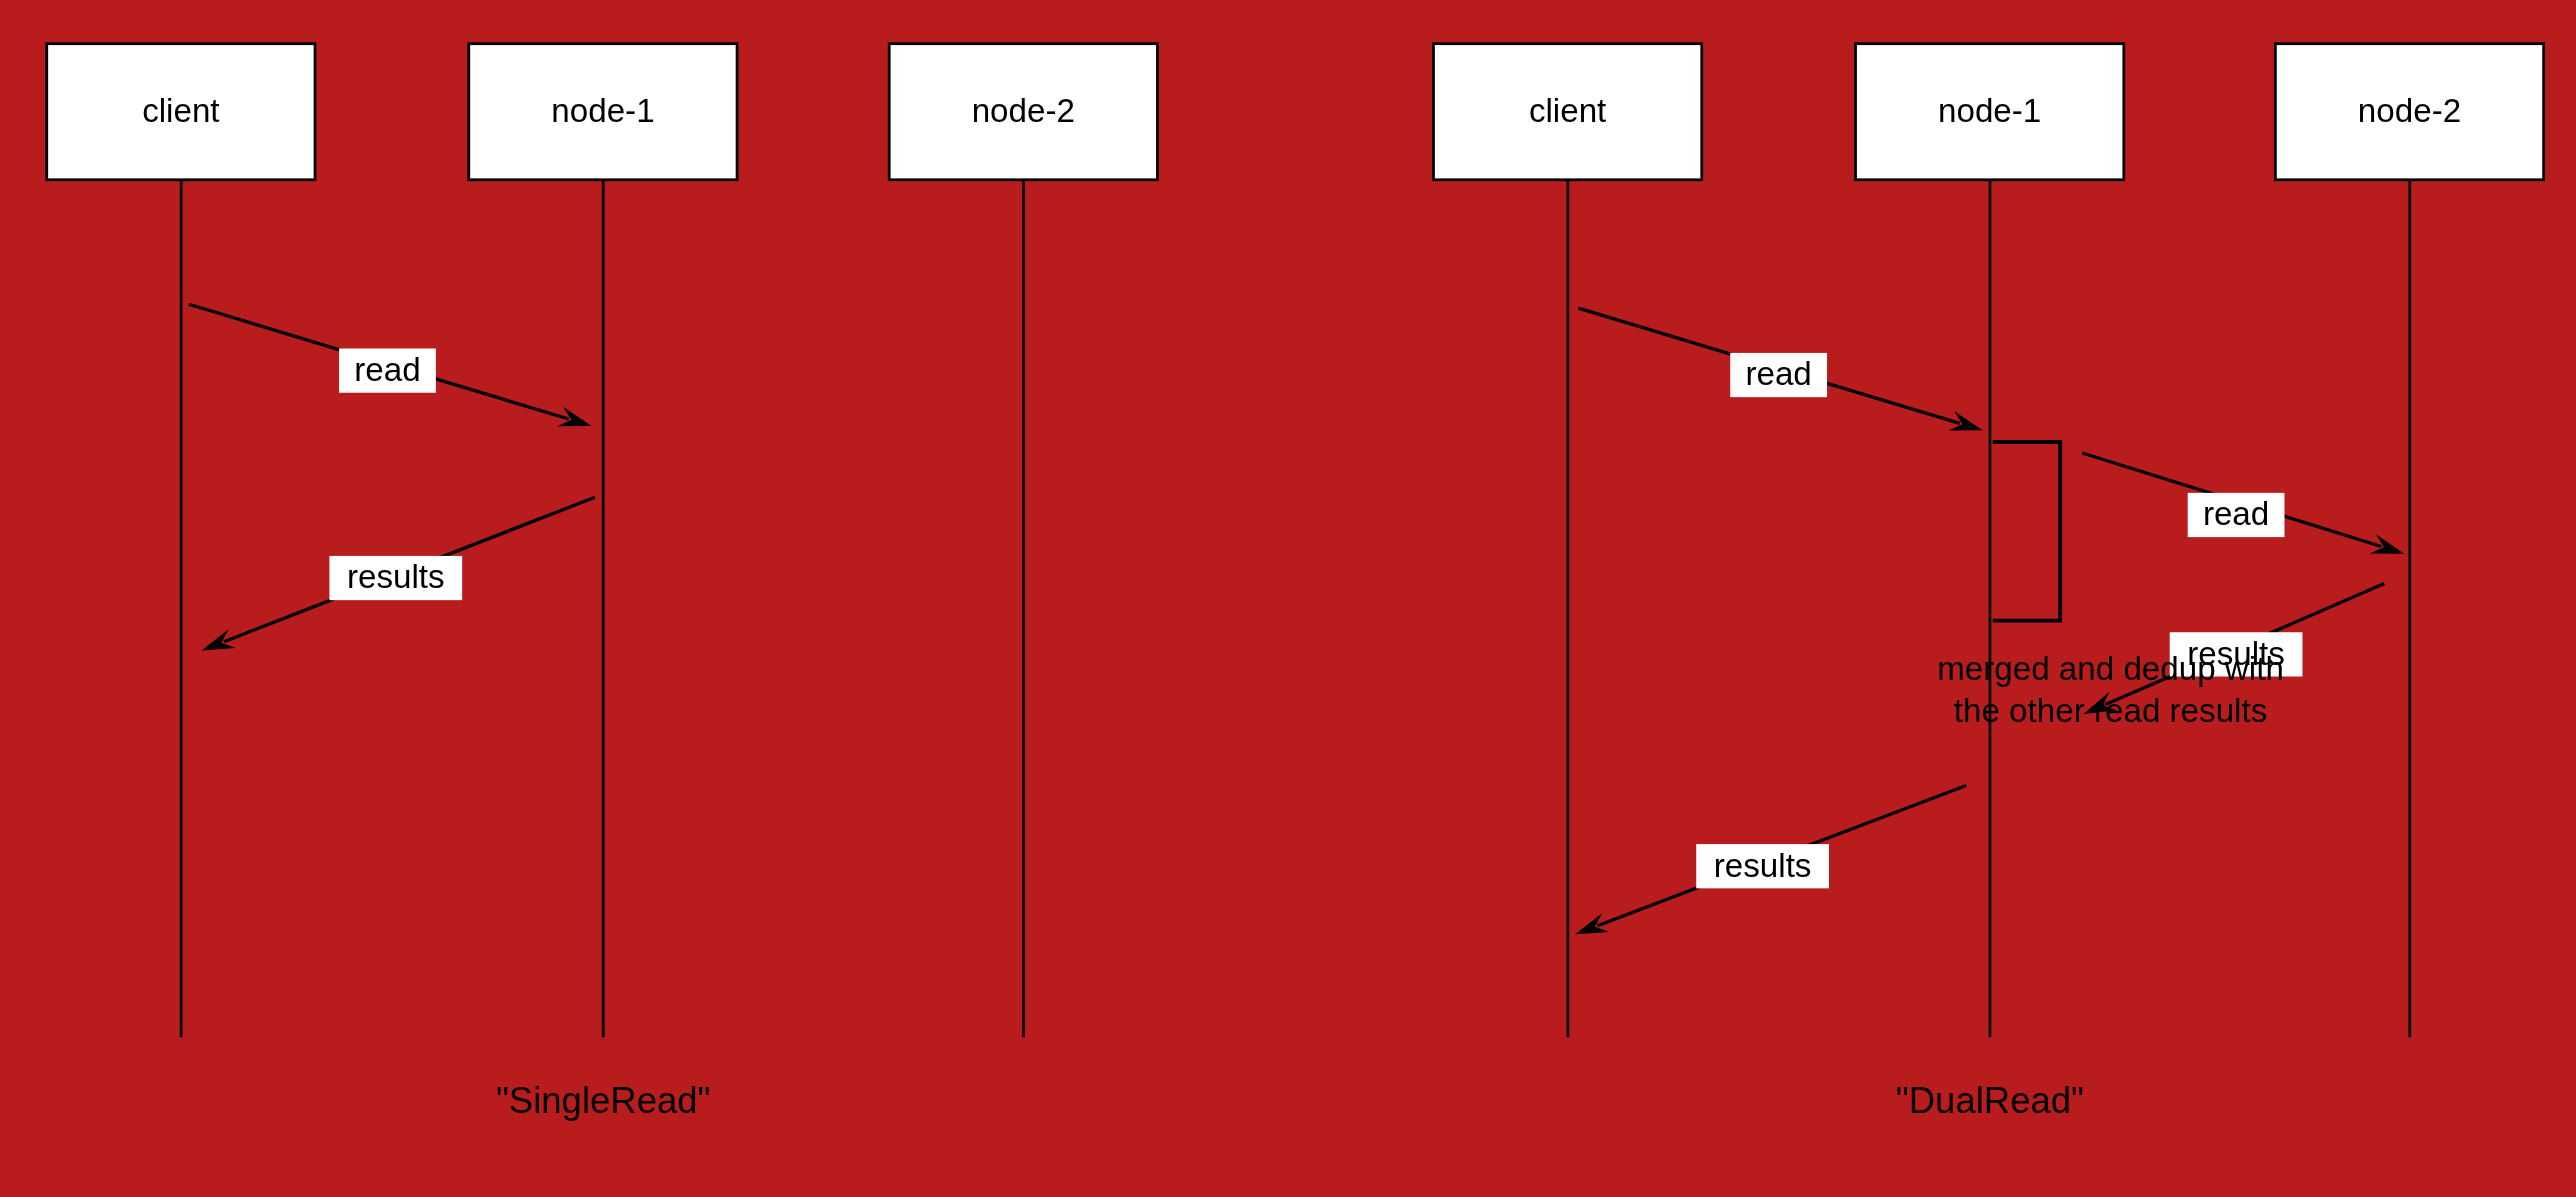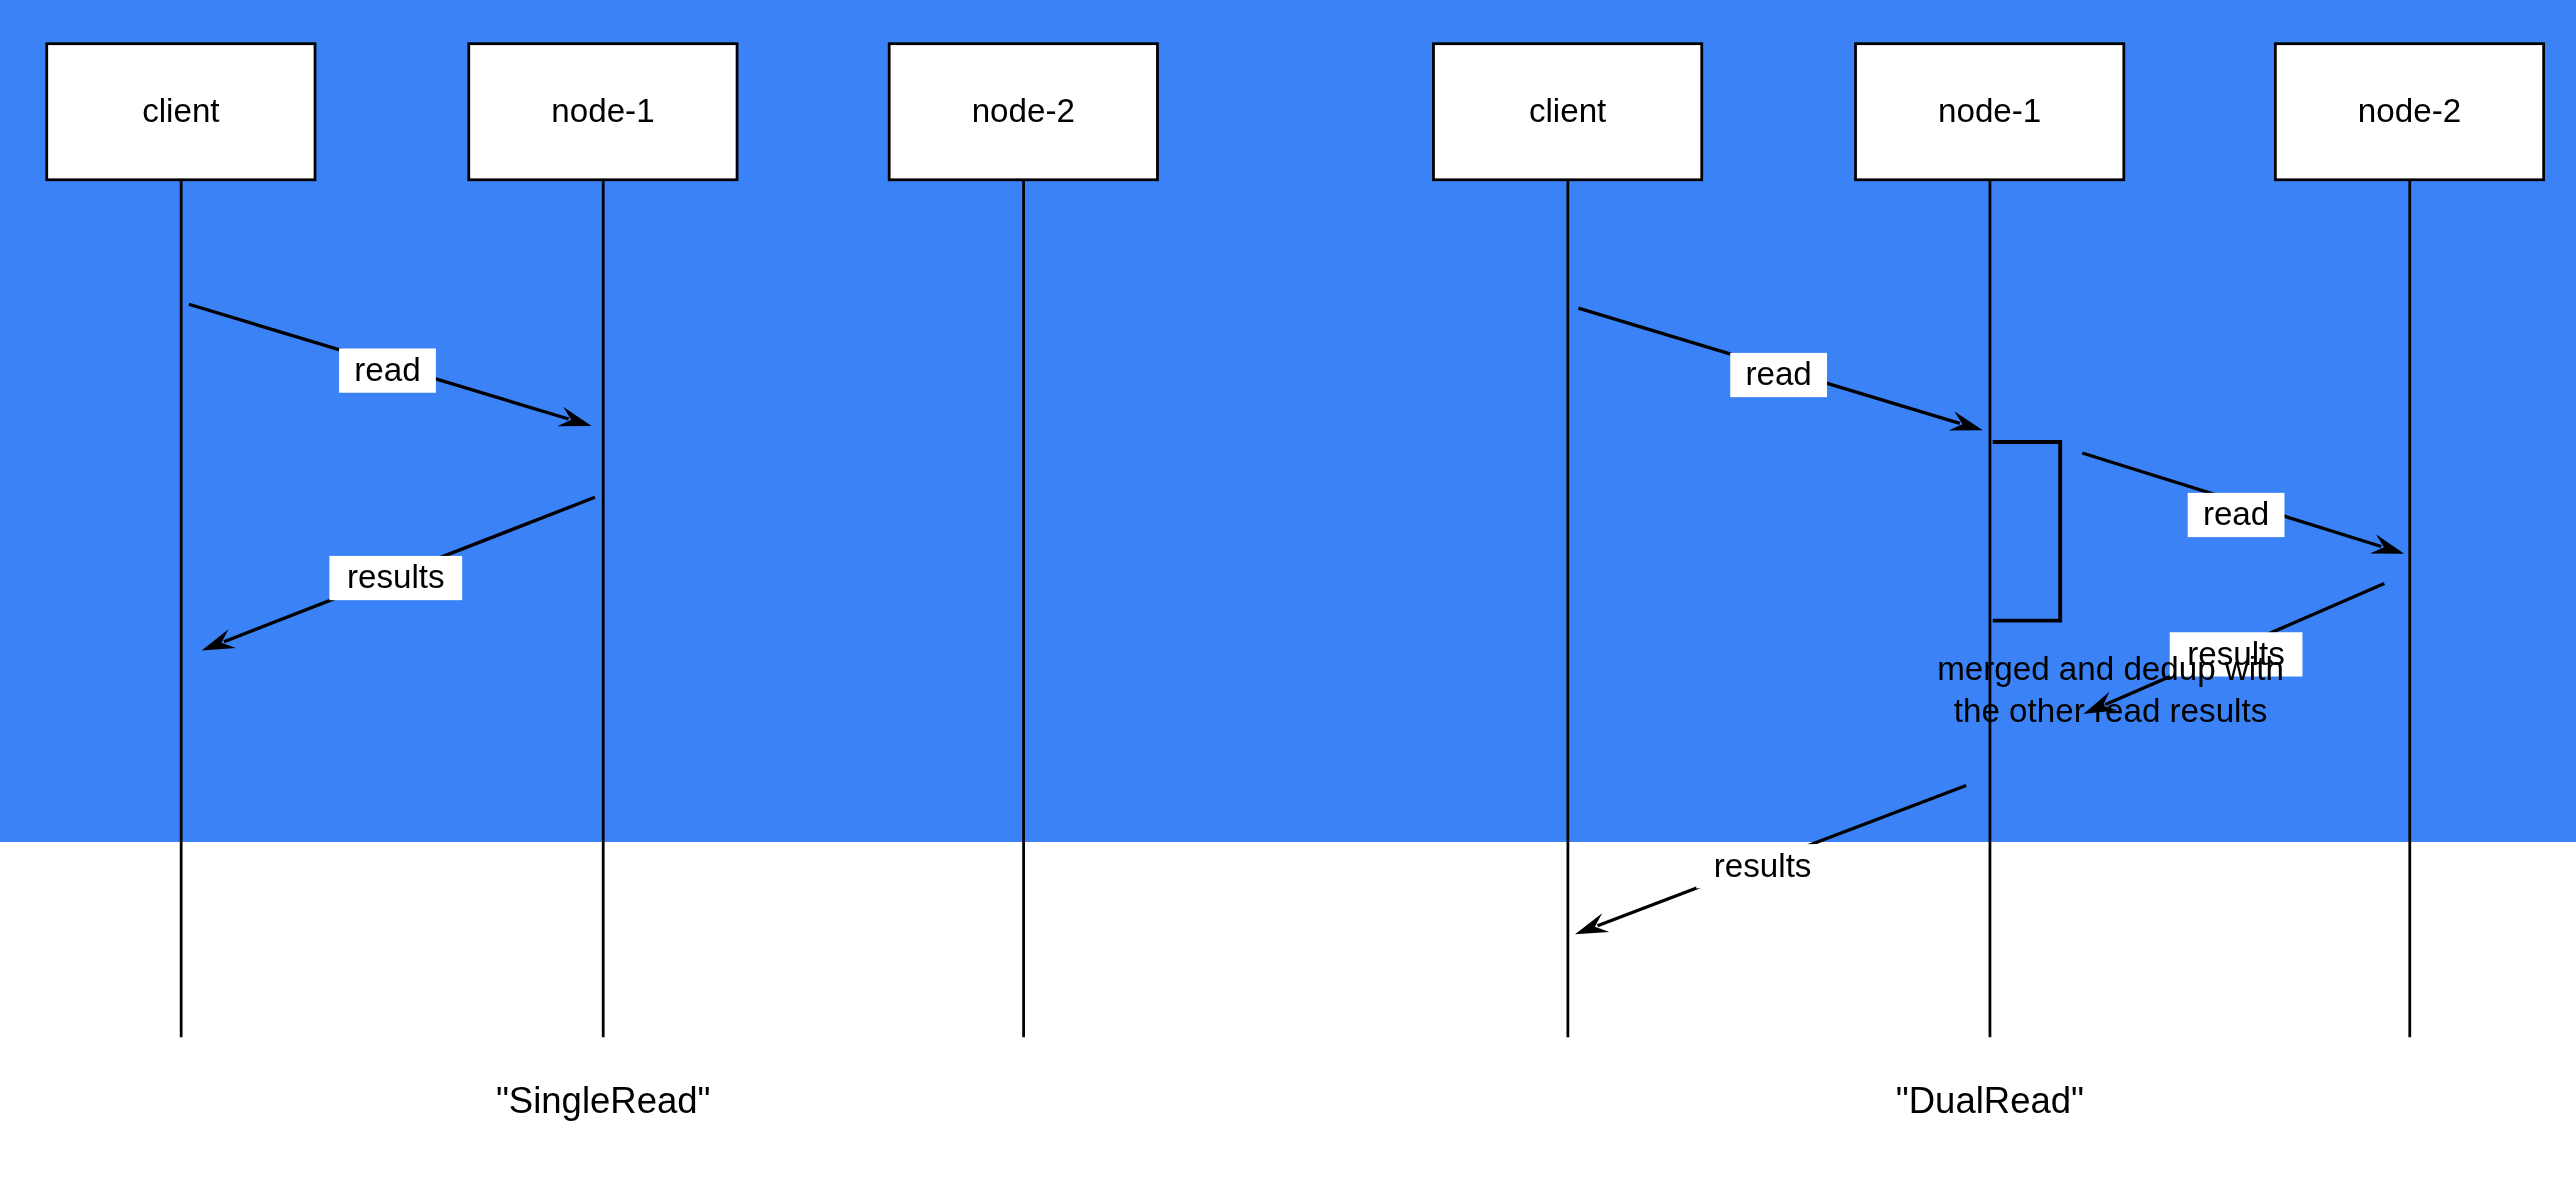--- a/index.html
+++ b/index.html
@@ -10,22 +10,22 @@
   body {
     width: 2576px;
     height: 1197px;
     font-family: "Liberation Sans", sans-serif;
     color: #000000;
     overflow: hidden;
   }
   #canvas {
     position: relative;
     width: 2576px;
-    height: 842px;
-    background: #3b82f6;
+    height: 1197px;
+    background: #b91c1c;
   }
   svg.diagram-layer {
     position: absolute;
     left: 0;
     top: 0;
     width: 2576px;
     height: 1197px;
   }
   .participant-box {
     fill: #ffffff;

